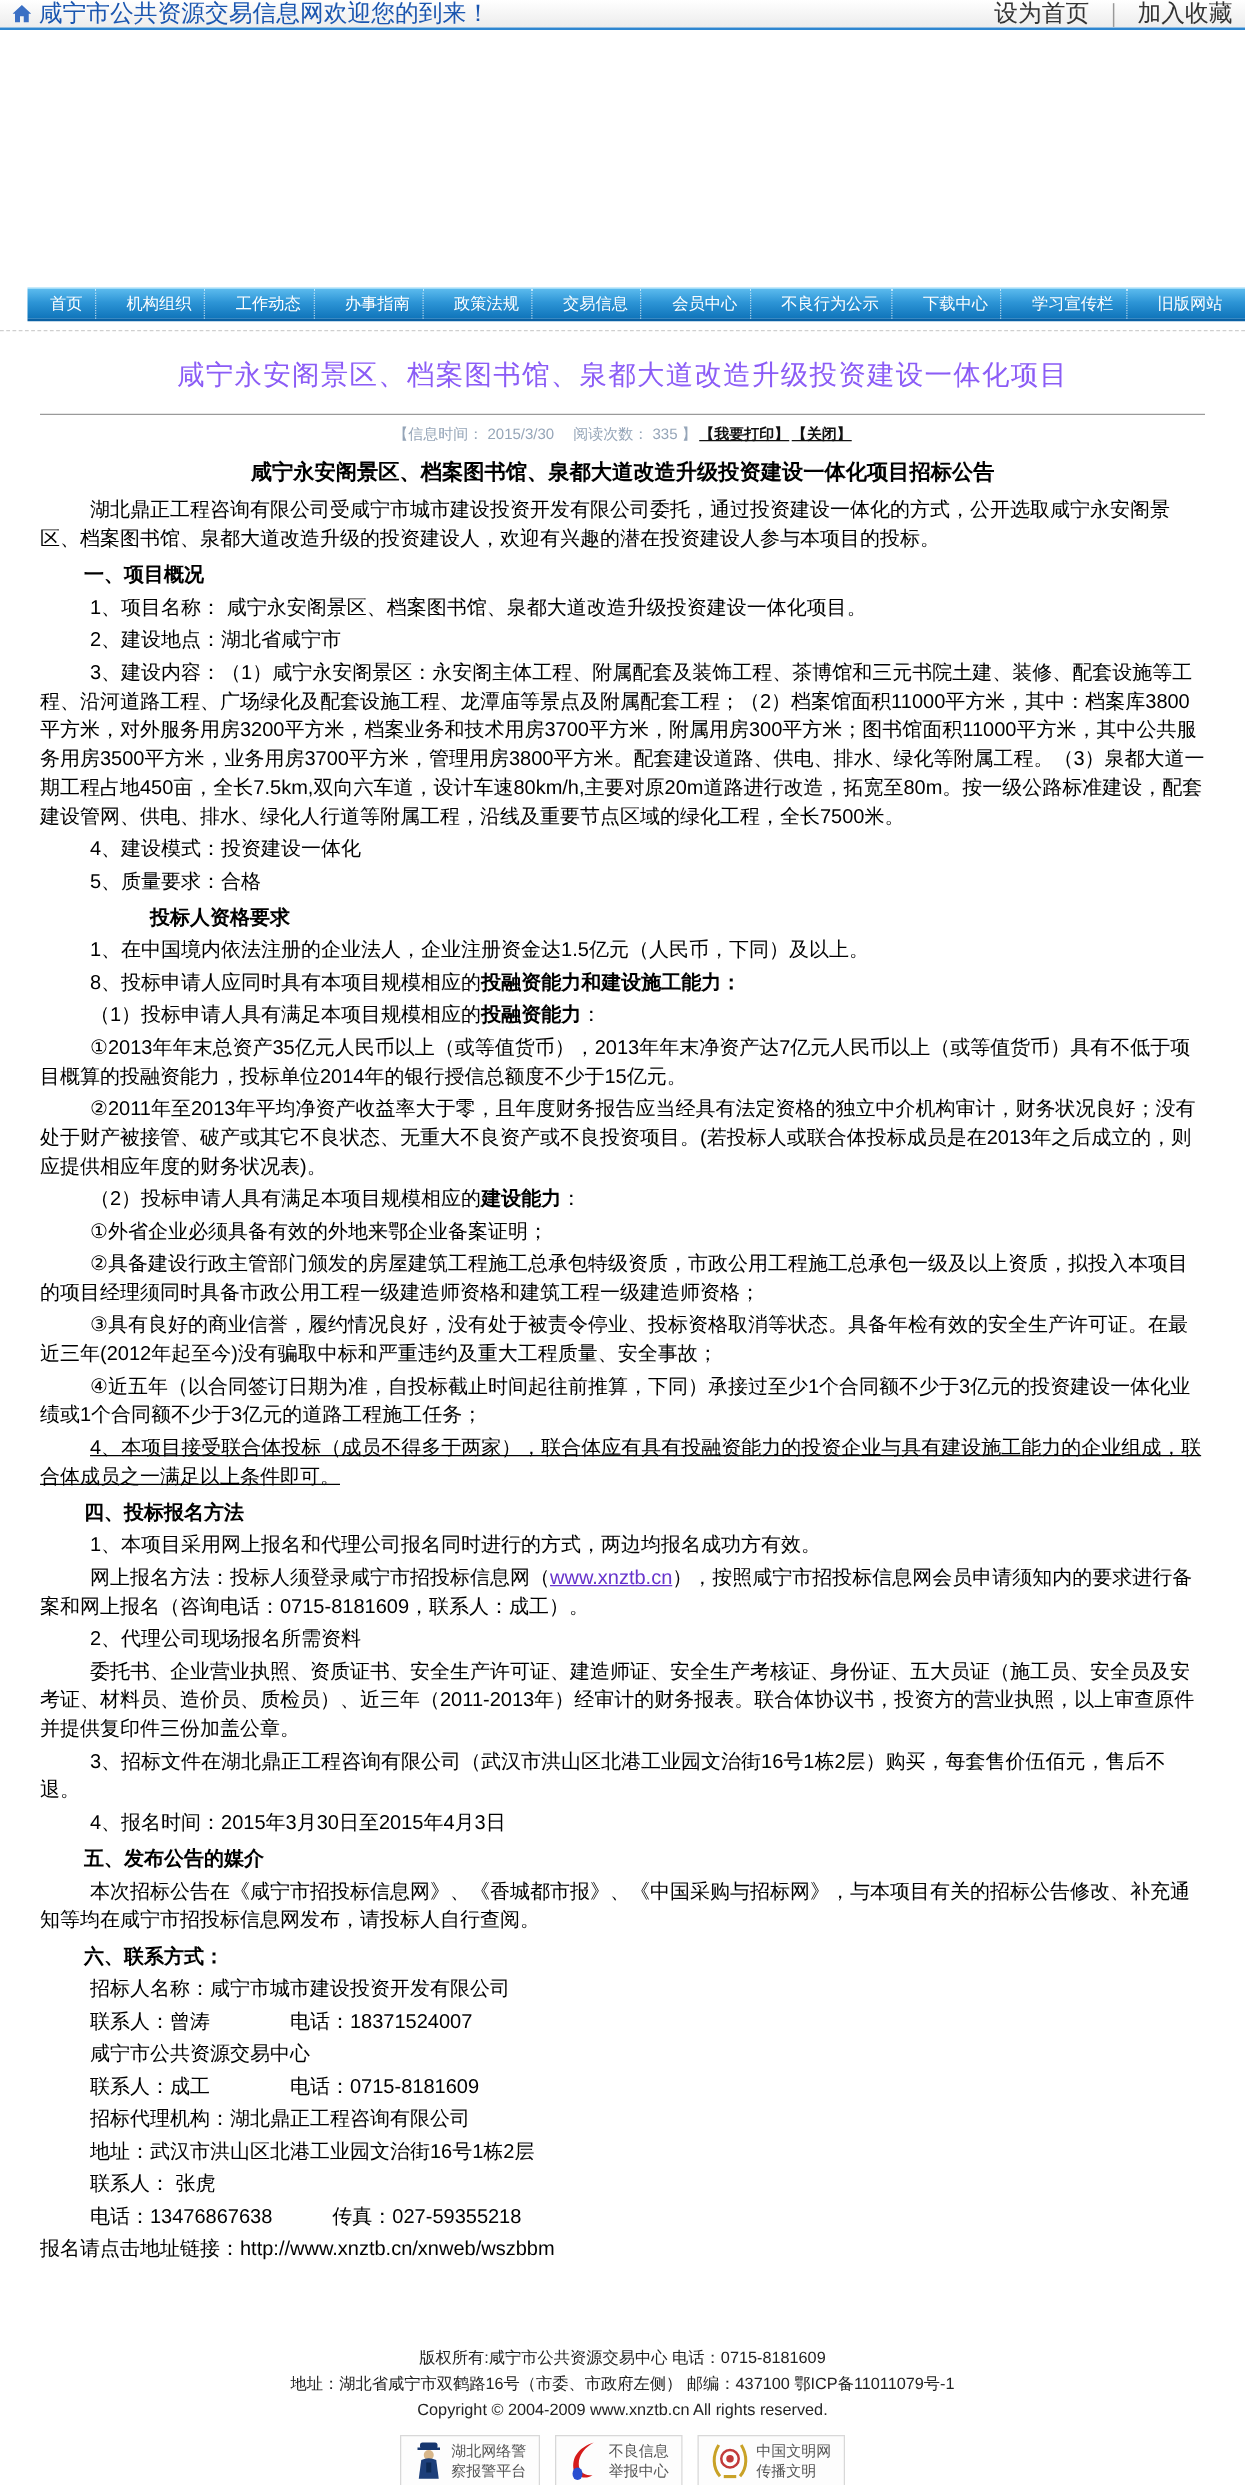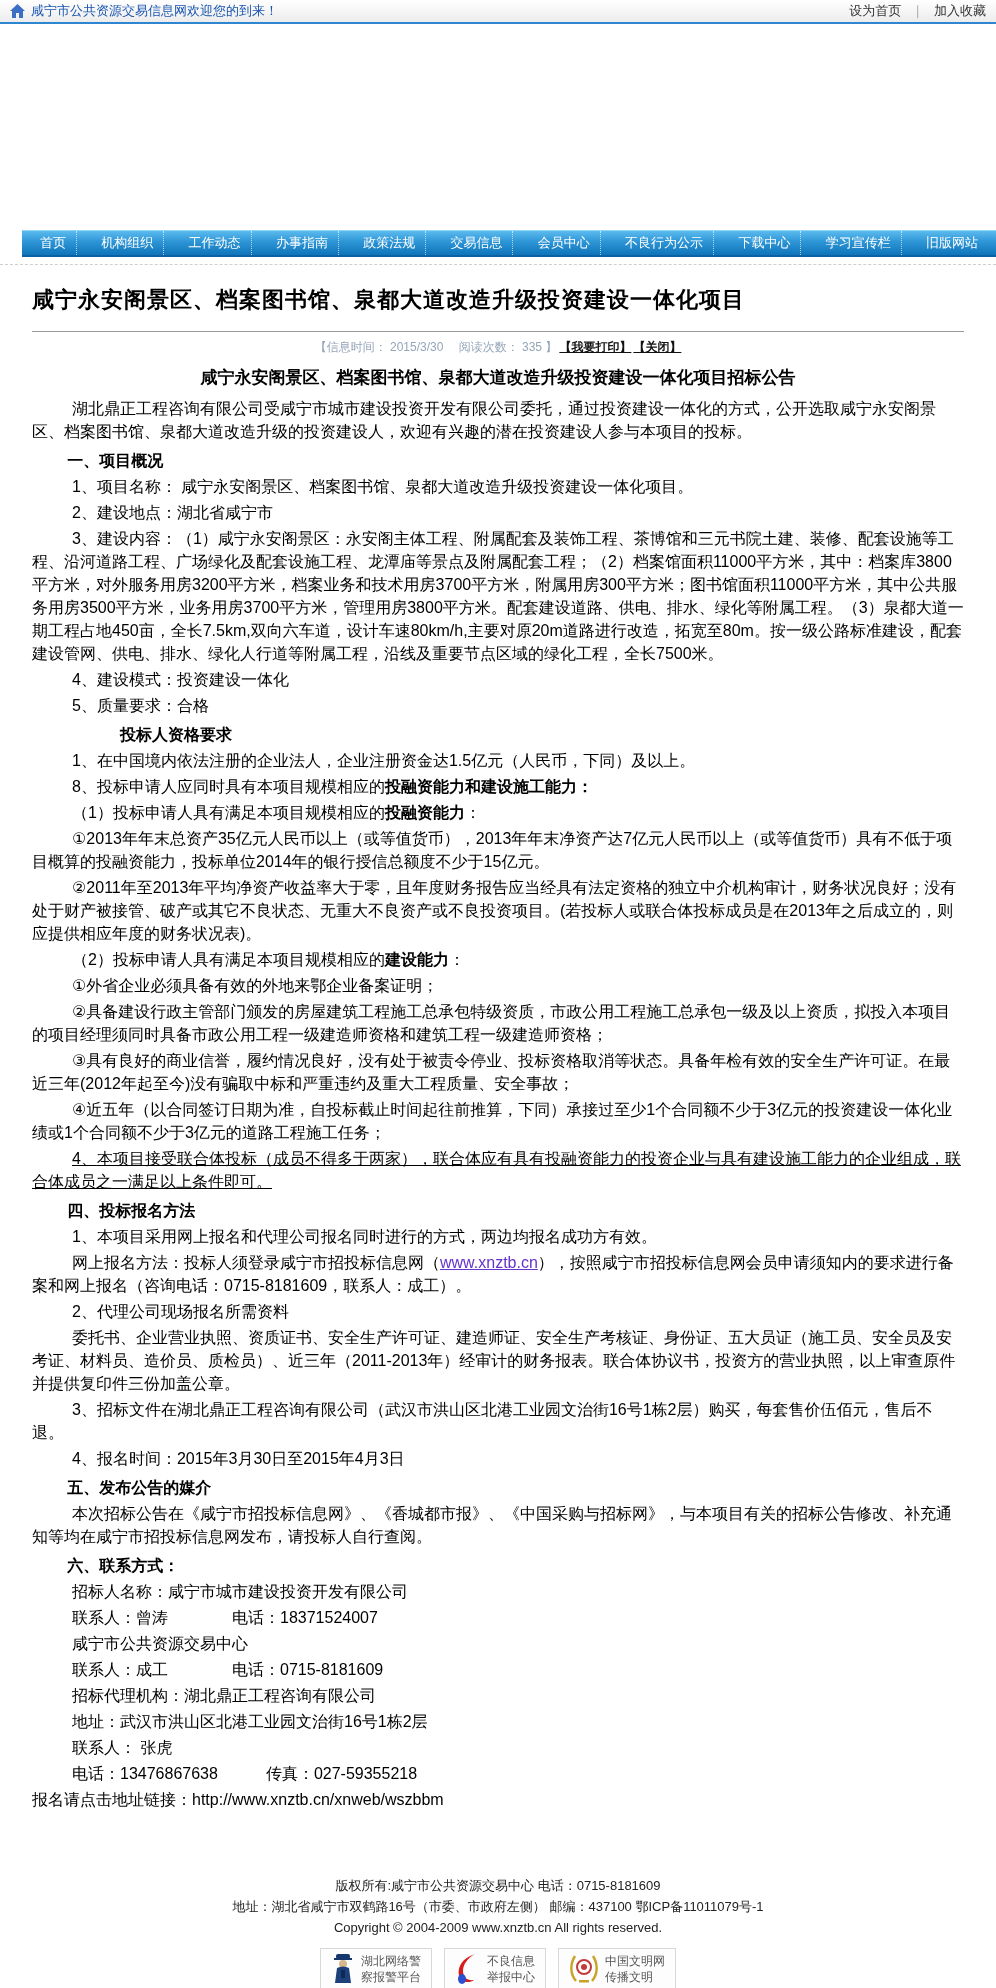--- a/index.html
+++ b/index.html
@@ -8,21 +8,21 @@
     width:996px; min-height:1988px; margin:0 auto; position:relative;
     font-family:"Liberation Sans","DejaVu Sans",sans-serif;
     color:#000;
   }
   
   .topbar {
     height:24px; display:flex; align-items:center; justify-content:space-between;
     padding:0 10px;
     background:linear-gradient(#ffffff,#ececec);
     border-bottom:2px solid #2e86d0;
-    font-size:13px;
+    font-size:19px;
   }
   .topbar-left { display:flex; align-items:center; gap:6px; }
   .home-icon svg { display:block; }
   .welcome { color:#1a56b0; }
   .topbar-right { display:flex; align-items:center; gap:10px; color:#333; }
   .toplink { color:#333; text-decoration:none; cursor:pointer; }
   .topbar-sep { color:#999; }
   
   .banner { height:206px; background:#ffffff; }
   
@@ -37,21 +37,21 @@
   .nav-item {
     color:#fff; font-size:13px; text-decoration:none; cursor:pointer;
     padding:0 10px; line-height:24px; white-space:nowrap;
     border-right:1px dotted rgba(255,255,255,.65);
   }
   .nav-item:last-child { border-right:none; }
   .dashed-sep { margin-top:7px; border-bottom:1px dashed #cfcfcf; height:1px; }
   
   .content { padding:12px 32px 0 32px; }
   .page-title {
-    text-align:left; font-size:22px; font-weight:bold; color:#000000;
+    text-align:center; font-size:22px; font-weight:normal; color:#8b5cf6;
     letter-spacing:1px; margin-top:8px;
   }
   .title-rule { border:none; border-top:1px solid #9a9a9a; margin:16px 0 6px 0; }
   .meta { text-align:center; font-size:12px; color:#95a5b8; line-height:18px; }
   .meta-link { color:#111; font-weight:bold; text-decoration:underline; cursor:pointer; margin-left:2px; }
   article { margin-top:10px; font-size:16px; }
   article p { line-height:23px; margin:3px 0; }
   article p.title { text-align:center; font-weight:bold; font-size:17px; margin:4px 0 8px 0; }
   article p.h  { text-indent:2.2em; font-weight:bold; margin-top:6px; }
   article p.hi { text-indent:5.5em; font-weight:bold; margin-top:6px; }

